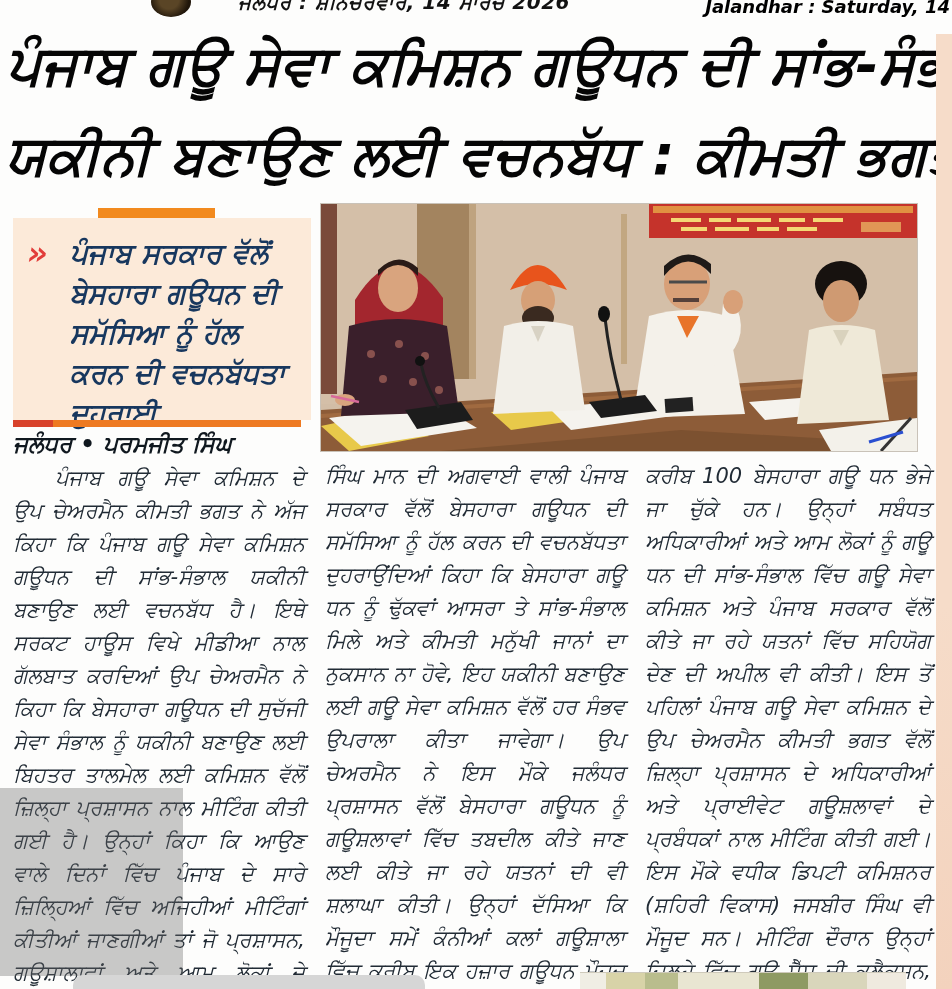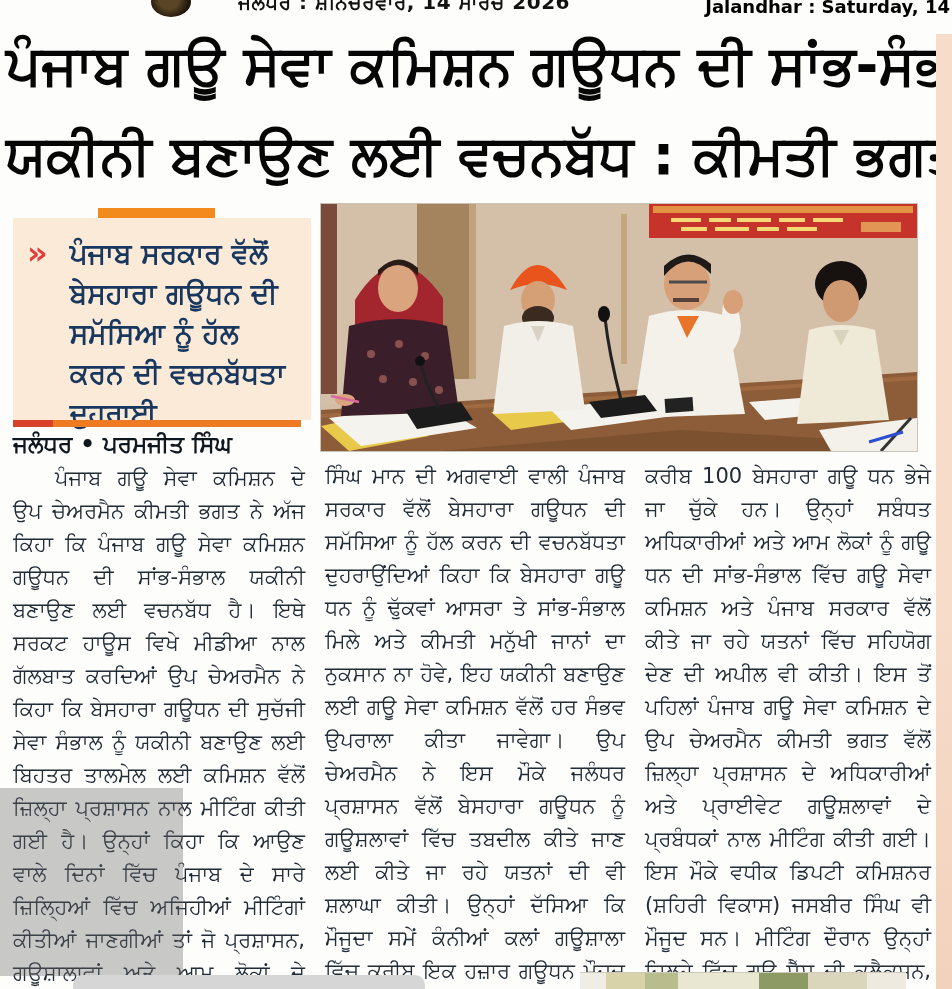--- a/index.html
+++ b/index.html
@@ -1,19 +1,20 @@
 <!DOCTYPE html>
 <html><head>
 <meta charset="utf-8">
 <style>
   html,body{margin:0;padding:0;background:#e8e8e8;}
   #page{
     position:relative;width:952px;height:989px;margin:0 auto;
     background:#fdfdfc;overflow:hidden;
     font-family:"DejaVu Sans","Liberation Sans",sans-serif;
+    font-style:italic;
   }
   
   .logo-blob{
     position:absolute;left:151px;top:-13px;width:40px;height:30px;border-radius:50%;
     background:radial-gradient(circle at 45% 40%, #5a4526 0 35%, #20160a 70%);
   }
   .date-pa{
     position:absolute;left:238px;top:-10px;font-size:20px;font-weight:700;color:#121212;
     white-space:nowrap;letter-spacing:.5px;
   }

